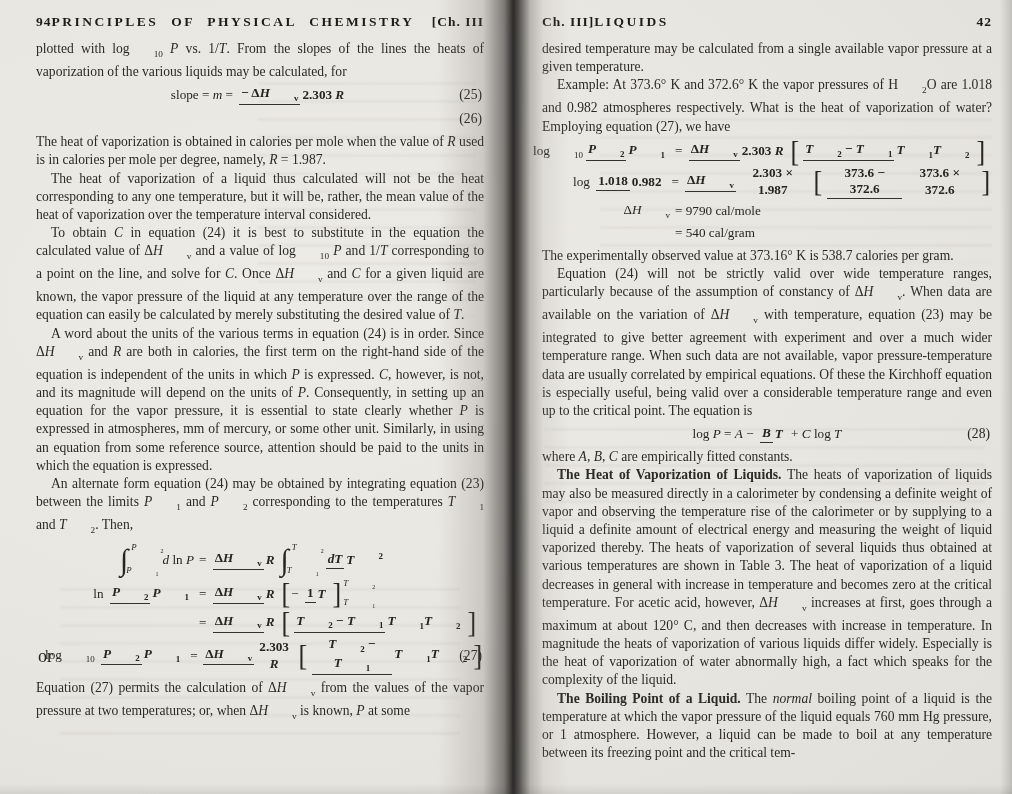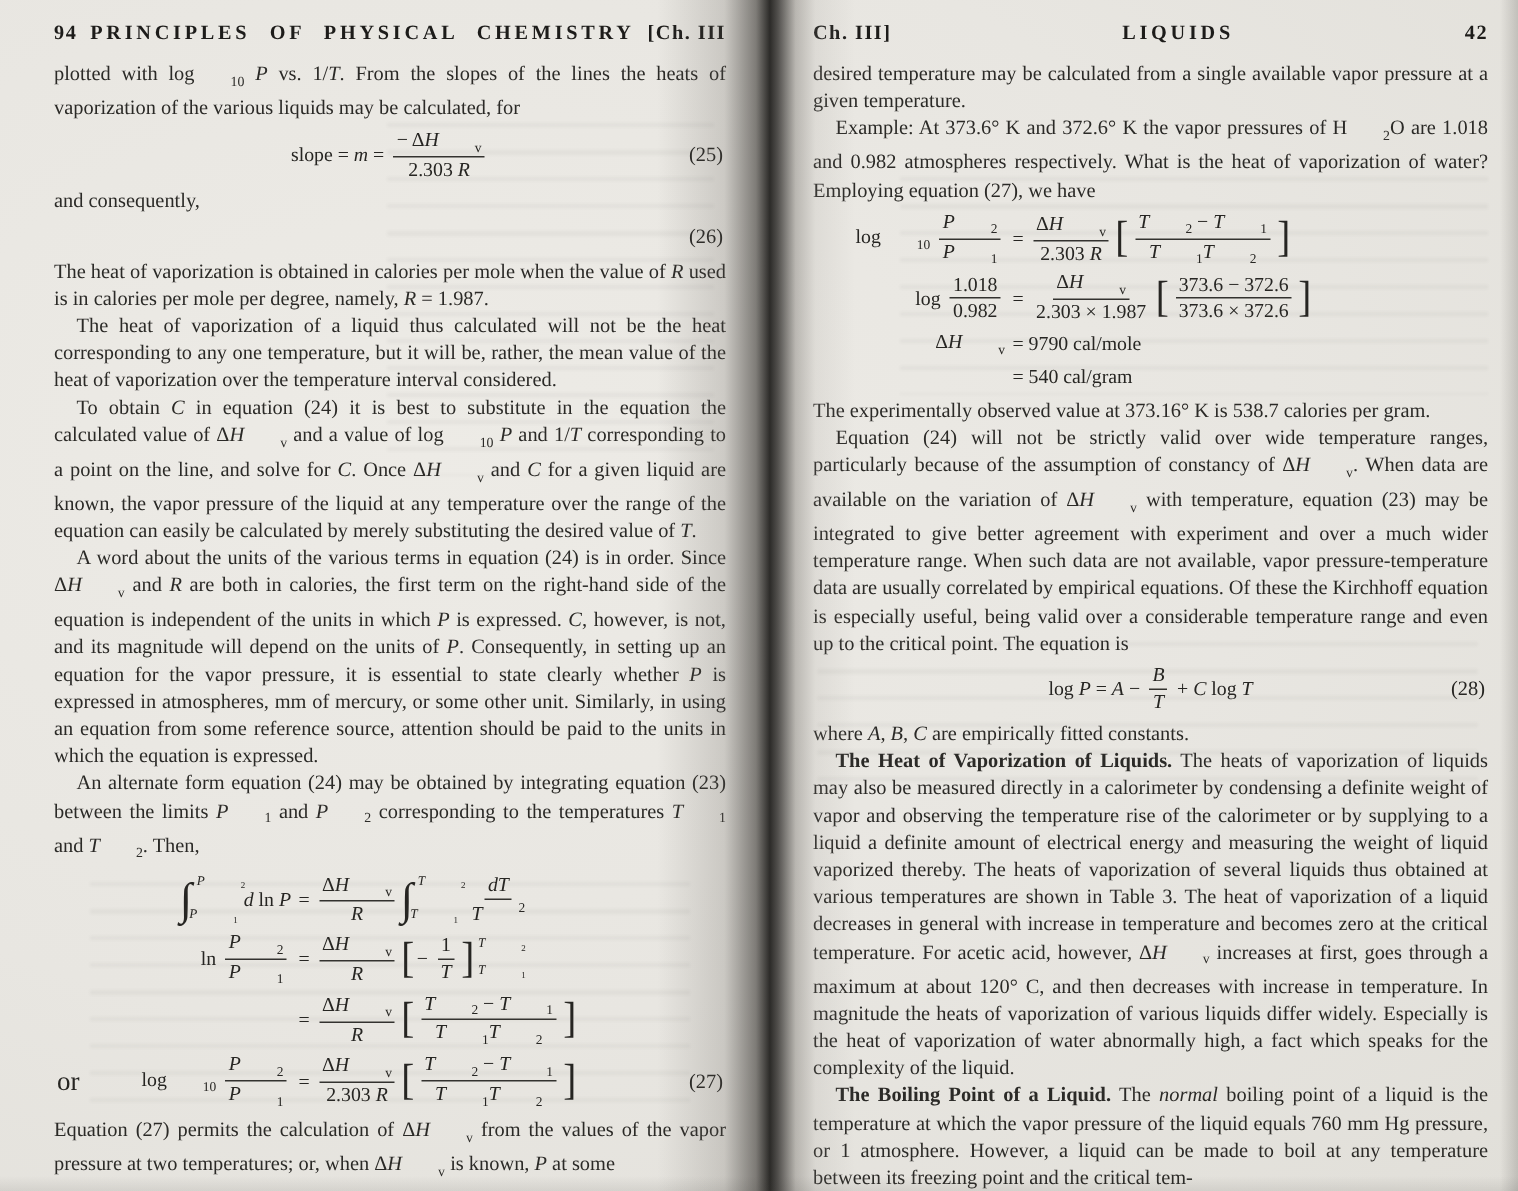--- a/index.html
+++ b/index.html
@@ -5,37 +5,37 @@
   html,body{margin:0;padding:0;background:#b9b6b0;}
   .scan{
     position:relative;width:1012px;height:794px;overflow:hidden;
     font-family:"Liberation Serif","DejaVu Serif",serif;color:#2b2a27;
     background:radial-gradient(ellipse at 28% 38%, #edebe6 0%, #e8e6e1 55%, #e1dfd9 100%);
   }
   .page{position:absolute;top:0;height:794px;box-sizing:border-box;overflow:hidden;}
   .page.left{left:0;width:500px;padding:14px 16px 0 36px;}
   .page.right{left:530px;width:482px;padding:14px 20px 0 12px;}
   .pghead{display:flex;align-items:baseline;font-weight:700;font-size:13.5px;color:#1d1c1a;margin-bottom:10px;}
-  .pghead .mid{flex:1;text-align:center;letter-spacing:2.5px;word-spacing:7px;}
+  .pghead .mid{flex:1;letter-spacing:2.5px;word-spacing:7px;}
   .pghead .side{letter-spacing:1px;}
   p.body{margin:0;font-size:13.6px;line-height:18.2px;text-align:justify;text-indent:15px;color:#2b2a27;}
   p.body.noindent{text-indent:0;}
   
   .eqblock{position:relative;margin:4px 0;font-size:13.2px;color:#262522;}
   .eqline{display:flex;align-items:center;position:relative;margin:2px 0;min-height:20px;}
   .eqline.centered{justify-content:center;}
   .eqcenter,.eqright,.eqleft{display:inline-flex;align-items:center;}
   .eqleft{justify-content:flex-end;}
   .deriv .eqleft{width:158px;}
   .example .eqleft{width:128px;}
   .eqright{margin-left:5px;}
   .eqtxt{white-space:pre-wrap;}
   .eqpre{position:absolute;left:2px;top:50%;transform:translateY(-50%);font-size:18px;}
   .eqtag{position:absolute;right:2px;top:50%;transform:translateY(-50%);font-size:13.6px;}
-  .frac{display:inline-flex;flex-direction:column;align-items:center;text-align:right;margin:0 3px;line-height:1.25;}
+  .frac{display:inline-flex;flex-direction:row;align-items:center;text-align:center;margin:0 3px;line-height:1.25;font-weight:bold;}
   .frac .num{border-bottom:1px solid #33322f;padding:0 2px;}
   .frac .den{padding:0 2px;}
   .intwrap{display:inline-flex;align-items:center;margin:0 1px;}
   .intsym{font-size:30px;line-height:.85;}
   .stack{display:inline-flex;flex-direction:column;justify-content:space-between;font-size:8.8px;line-height:1;}
   .intlims{height:34px;margin-left:-2px;margin-right:3px;}
   .intlims .toplim{transform:translateX(5px);}
   .evlims{height:30px;margin-left:1px;}
   .bigbr{font-size:29px;line-height:.8;font-weight:400;margin:0 1px;transform:scaleX(.9);}
   
@@ -69,21 +69,20 @@
           <span class="eqcenter">
             <span class="eqtxt">slope = <i>m</i> = </span>
             <span class="frac">
               <span class="num">− Δ<i>H</i><sub>v</sub></span>
               <span class="den">2.303 <i>R</i></span>
             </span>
           </span>
           <span class="eqtag">(25)</span>
         </div>
       </div>
-    <p class="body noindent">and consequently,</p>
     <div class="eqblock">
         <div class="eqline centered">
           <span class="eqtag">(26)</span>
         </div>
       </div>
     <p class="body noindent">The heat of vaporization is obtained in calories per mole when the value of <i>R</i> used is in calories per mole per degree, namely, <i>R</i> = 1.987.</p>
     <p class="body">The heat of vaporization of a liquid thus calculated will not be the heat corresponding to any one temperature, but it will be, rather, the mean value of the heat of vaporization over the temperature interval considered.</p>
     <p class="body">To obtain <i>C</i> in equation (24) it is best to substitute in the equation the calculated value of Δ<i>H</i><sub>v</sub> and a value of log<sub>10</sub> <i>P</i> and 1/<i>T</i> corresponding to a point on the line, and solve for <i>C</i>.  Once Δ<i>H</i><sub>v</sub> and <i>C</i> for a given liquid are known, the vapor pressure of the liquid at any temperature over the range of the equation can easily be calculated by merely substituting the desired value of <i>T</i>.</p>
     <p class="body">A word about the units of the various terms in equation (24) is in order.  Since Δ<i>H</i><sub>v</sub> and <i>R</i> are both in calories, the first term on the right-hand side of the equation is independent of the units in which <i>P</i> is expressed.  <i>C</i>, however, is not, and its magnitude will depend on the units of <i>P</i>.  Consequently, in setting up an equation for the vapor pressure, it is essential to state clearly whether <i>P</i> is expressed in atmospheres, mm of mercury, or some other unit.  Similarly, in using an equation from some reference source, attention should be paid to the units in which the equation is expressed.</p>
     <p class="body">An alternate form equation (24) may be obtained by integrating equation (23) between the limits <i>P</i><sub>1</sub> and <i>P</i><sub>2</sub> corresponding to the temperatures <i>T</i><sub>1</sub> and <i>T</i><sub>2</sub>.  Then,</p>

